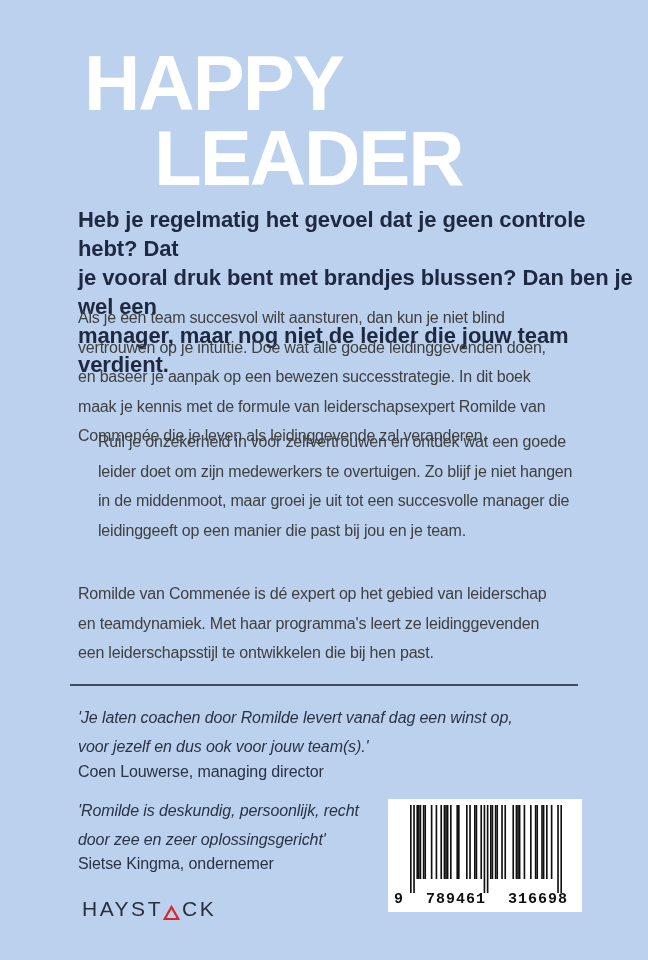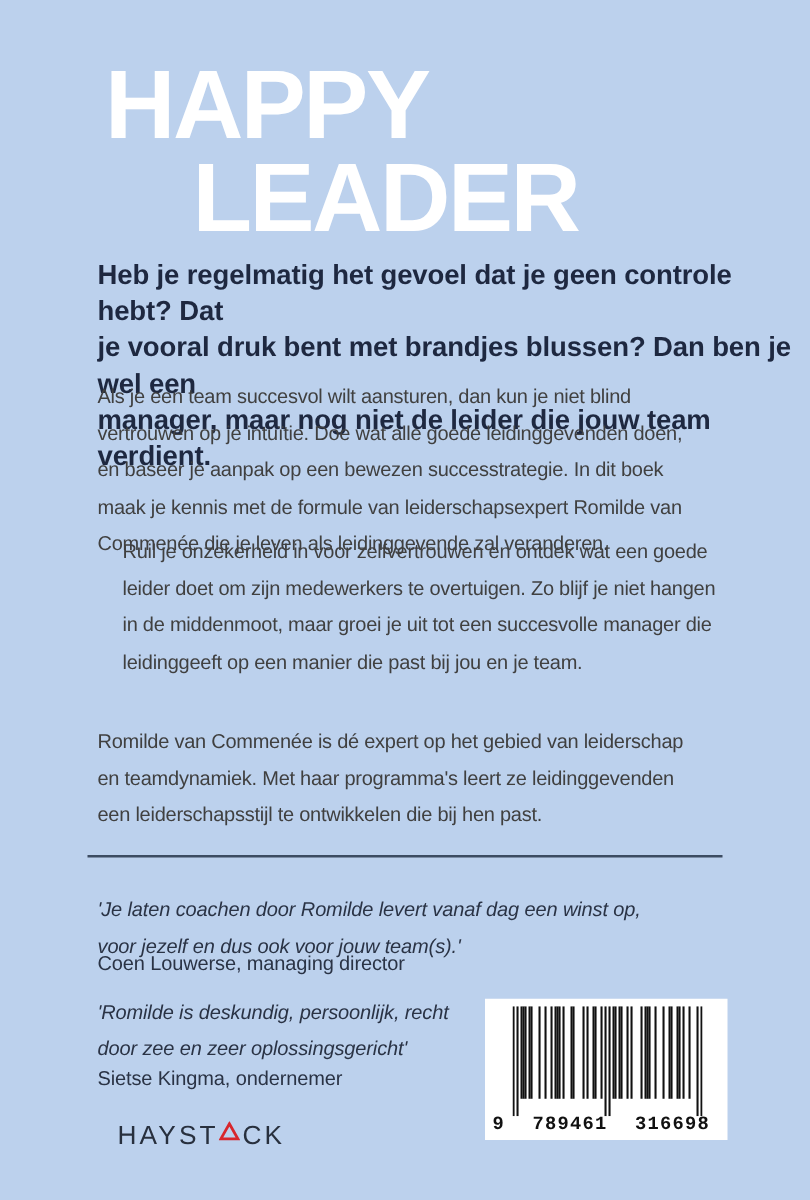--- a/index.html
+++ b/index.html
@@ -44,43 +44,43 @@
   
   .quote-text{
     position:absolute;left:78px;
     color:#2a3345;font-style:italic;font-size:16px;line-height:29px;
     letter-spacing:-0.1px;
   }
   .quote-attr{
     position:absolute;left:78px;
     color:#2a3345;font-size:16px;line-height:29px;letter-spacing:-0.1px;
   }
-  .q1t{top:703px;width:560px;margin-top:11px;}
+  .q1t{top:703px;width:560px;}
   .q1a{top:757px;}
   .q2t{top:796px;width:320px;}
   .q2a{top:849px;}
 
   
   .barcode{
     position:absolute;left:388px;top:799px;width:194px;height:113px;
     background:#ffffff;
   }
   .barcode svg{position:absolute;left:22px;top:6px;}
   .bdigits{
     position:absolute;left:0;right:0;bottom:4px;height:18px;
     display:flex;align-items:center;justify-content:space-between;
     padding:0 14px 0 6px;box-sizing:border-box;
     font-family:"Liberation Mono", monospace;
     font-size:15px;font-weight:bold;color:#111111;letter-spacing:1px;
   }
 
   
   .logo{
-    position:absolute;left:94px;top:897px;height:24px;
-    display:flex;align-items:flex-start;
+    position:absolute;left:82px;top:897px;height:24px;
+    display:flex;align-items:flex-end;
     color:#28303e;font-size:21px;letter-spacing:2.5px;font-weight:500;
   }
   .logo .tri{margin:0 2px 0 0;display:block;}
 </style>
 </head>
 <body>
 
 <div class="page">
 
   <div class="title-line t1">HAPPY</div>

